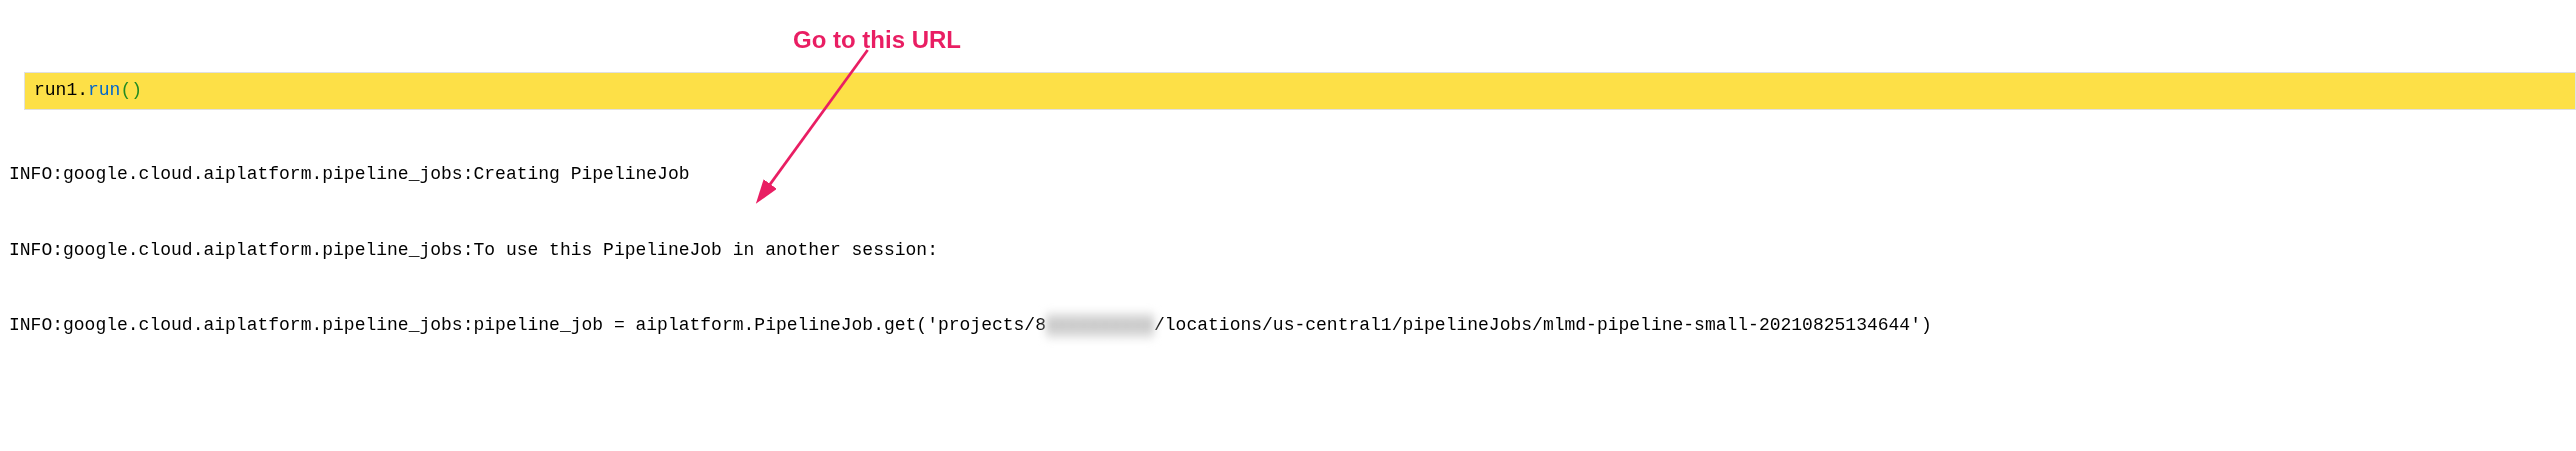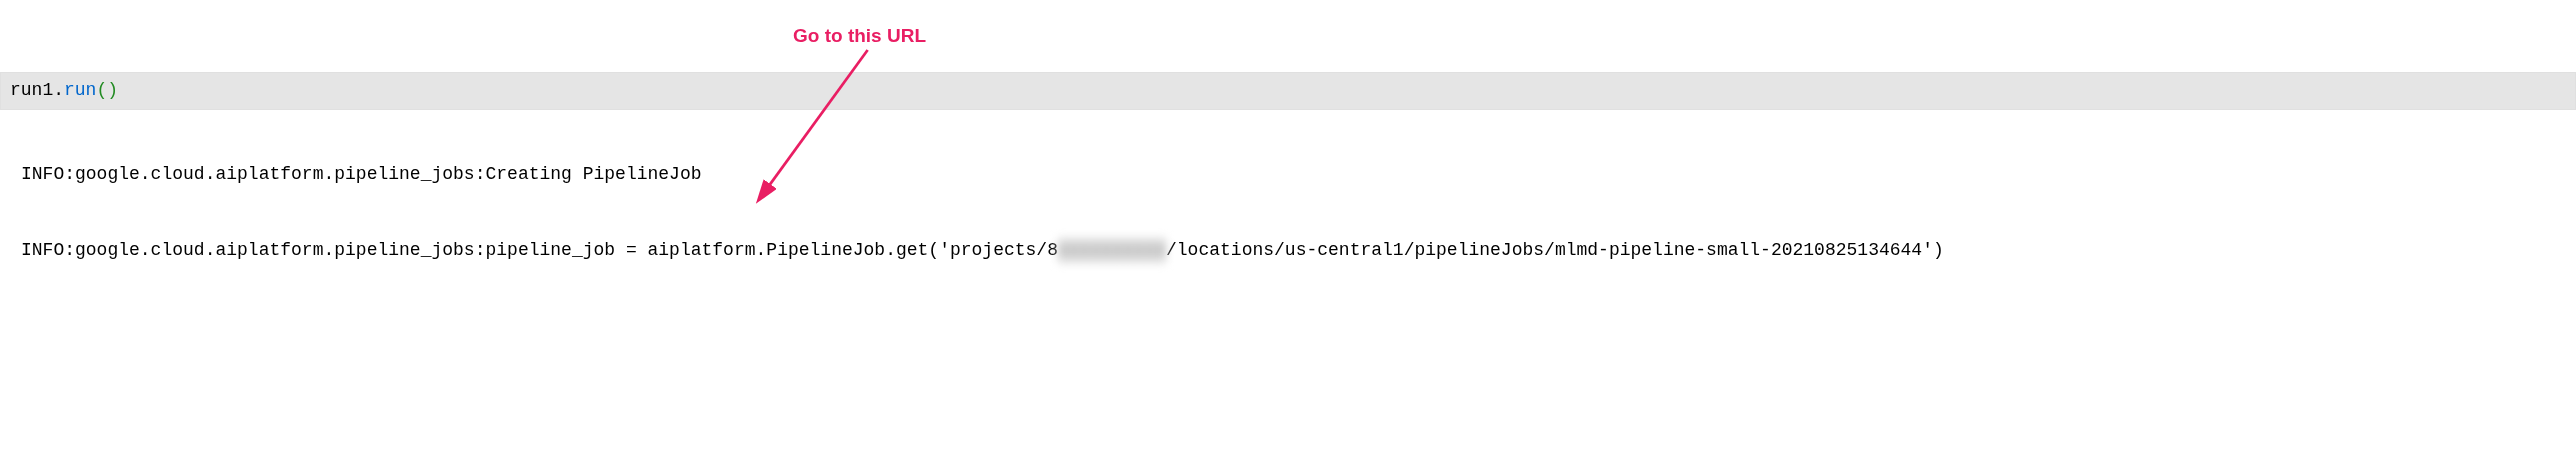--- a/index.html
+++ b/index.html
@@ -16,43 +16,43 @@
       position: relative;
       width: 2576px;
       height: 452px;
       overflow: hidden;
     }
     .annotation-label {
       position: absolute;
       top: 22.6px;
       left: 793px;
       font-family: -apple-system, BlinkMacSystemFont, "Segoe UI", sans-serif;
-      font-size: 19px;
+      font-size: 24px;
       font-weight: 700;
       color: #e91e63;
     }
     .arrow-svg {
       position: absolute;
       top: 41px;
       left: 750px;
       pointer-events: none;
     }
     .code-cell {
-      background: #e5e5e5;
+      background: #fde047;
       border: 0.9px solid #e0e0e0;
       padding: 5.4px 9px;
       margin-top: 72px;
+      margin-left: 24px;
     }
     .output-block {
       padding: 1.8px 9px;
       white-space: pre;
     }
     .output-line {
       white-space: pre;
-      margin-left: 12px;
     }
     .blur-span {
       display: inline-block;
       filter: blur(4.5px);
       color: #999999;
       background: #ddd;
       user-select: none;
     }
     .py-obj { color: #000000; }
     .py-method { color: #0066cc; }
@@ -71,19 +71,20 @@
   </defs>
   <line x1="130" y1="10" x2="10" y2="175" stroke="#e91e63" stroke-width="3" marker-end="url(#arrowhead)"></line>
 </svg>
 
 <div class="code-cell">
   <span class="py-obj">run1.</span><span class="py-method">run</span><span class="py-paren">()</span>
 </div>
 
 <div class="output-block">
   <div class="output-line"><span>INFO:google.cloud.aiplatform.pipeline_jobs:</span><span>Creating PipelineJob</span></div>
+  <div class="output-line"><span>INFO:google.cloud.aiplatform.pipeline_jobs:</span><span>To use this PipelineJob in another session:</span></div>
   <div class="output-line"><span>INFO:google.cloud.aiplatform.pipeline_jobs:</span><span>pipeline_job = aiplatform.PipelineJob.get('projects/8</span><span class="blur-span">xxxxxxxxxx</span><span>/locations/us-central1/pipelineJobs/mlmd-pipeline-small-20210825134644')</span></div>
   
   
   
   
 </div>
 
 
 </body></html>

